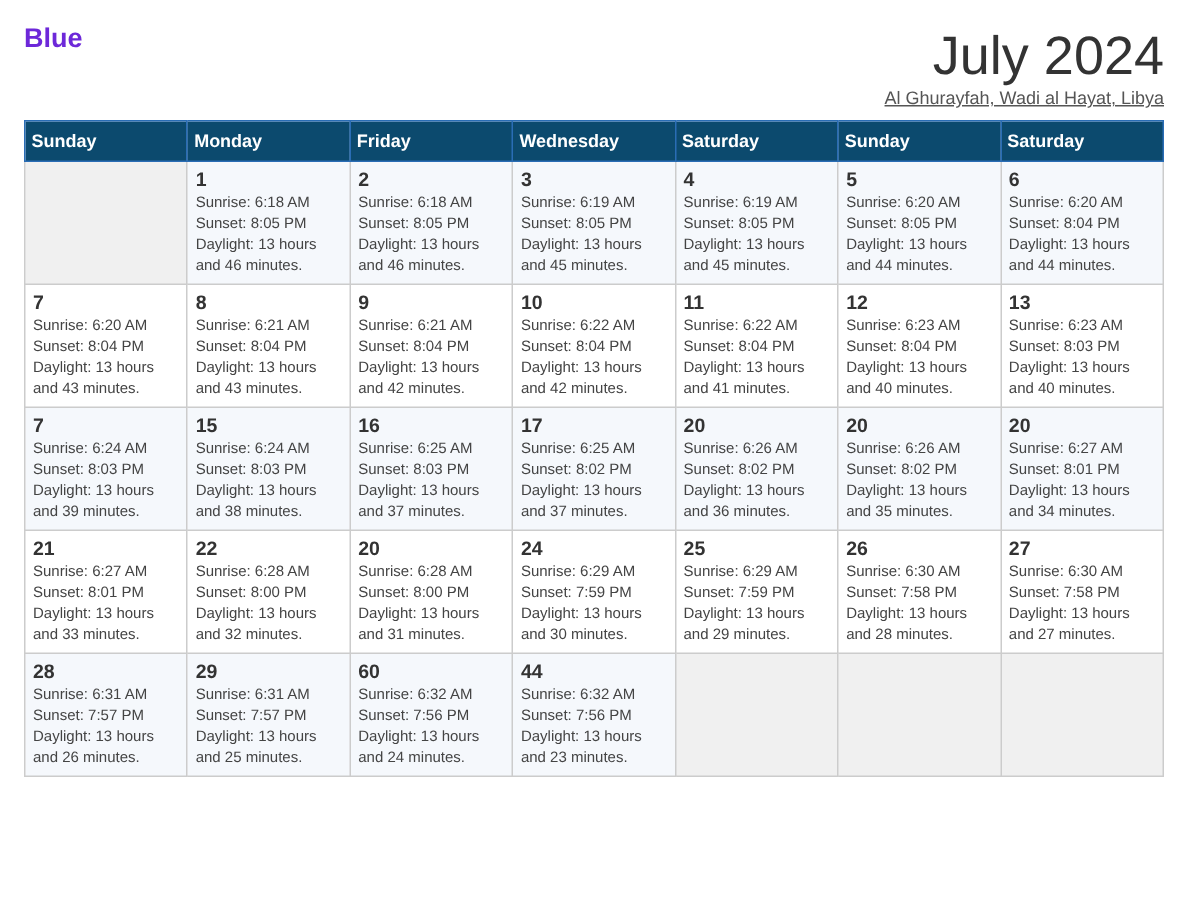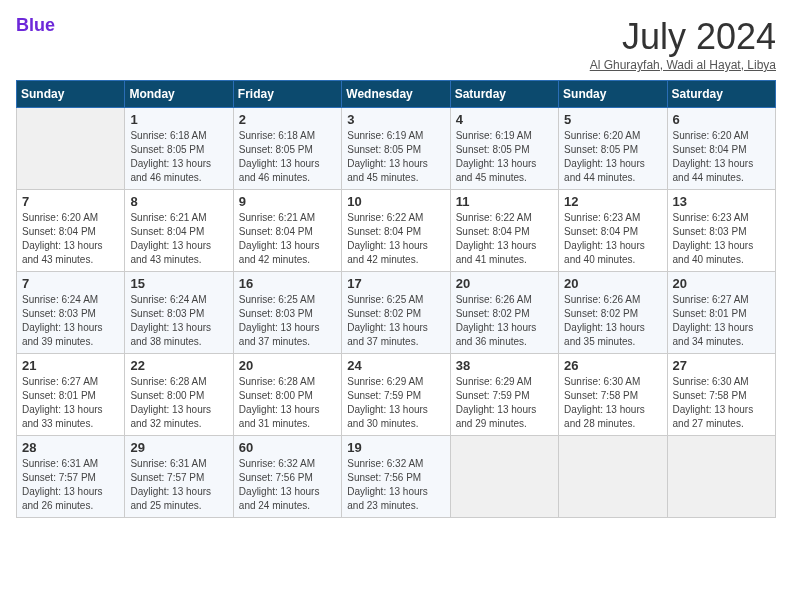--- a/index.html
+++ b/index.html
@@ -216,21 +216,21 @@
         </td>
         <td>
           <span class="day-number">20</span>
           <div class="day-info">Sunrise: 6:28 AM<br>Sunset: 8:00 PM<br>Daylight: 13 hours and 31 minutes.</div>
         </td>
         <td>
           <span class="day-number">24</span>
           <div class="day-info">Sunrise: 6:29 AM<br>Sunset: 7:59 PM<br>Daylight: 13 hours and 30 minutes.</div>
         </td>
         <td>
-          <span class="day-number">38</span>
+          <span class="day-number">25</span>
           <div class="day-info">Sunrise: 6:29 AM<br>Sunset: 7:59 PM<br>Daylight: 13 hours and 29 minutes.</div>
         </td>
         <td>
           <span class="day-number">26</span>
           <div class="day-info">Sunrise: 6:30 AM<br>Sunset: 7:58 PM<br>Daylight: 13 hours and 28 minutes.</div>
         </td>
         <td>
           <span class="day-number">27</span>
           <div class="day-info">Sunrise: 6:30 AM<br>Sunset: 7:58 PM<br>Daylight: 13 hours and 27 minutes.</div>
         </td>
@@ -242,21 +242,21 @@
         </td>
         <td>
           <span class="day-number">29</span>
           <div class="day-info">Sunrise: 6:31 AM<br>Sunset: 7:57 PM<br>Daylight: 13 hours and 25 minutes.</div>
         </td>
         <td>
           <span class="day-number">60</span>
           <div class="day-info">Sunrise: 6:32 AM<br>Sunset: 7:56 PM<br>Daylight: 13 hours and 24 minutes.</div>
         </td>
         <td>
-          <span class="day-number">19</span>
+          <span class="day-number">44</span>
           <div class="day-info">Sunrise: 6:32 AM<br>Sunset: 7:56 PM<br>Daylight: 13 hours and 23 minutes.</div>
         </td>
         <td class="empty-cell"></td>
         <td class="empty-cell"></td>
         <td class="empty-cell"></td>
       </tr>
     </tbody>
 </table>
 
 </body></html>

